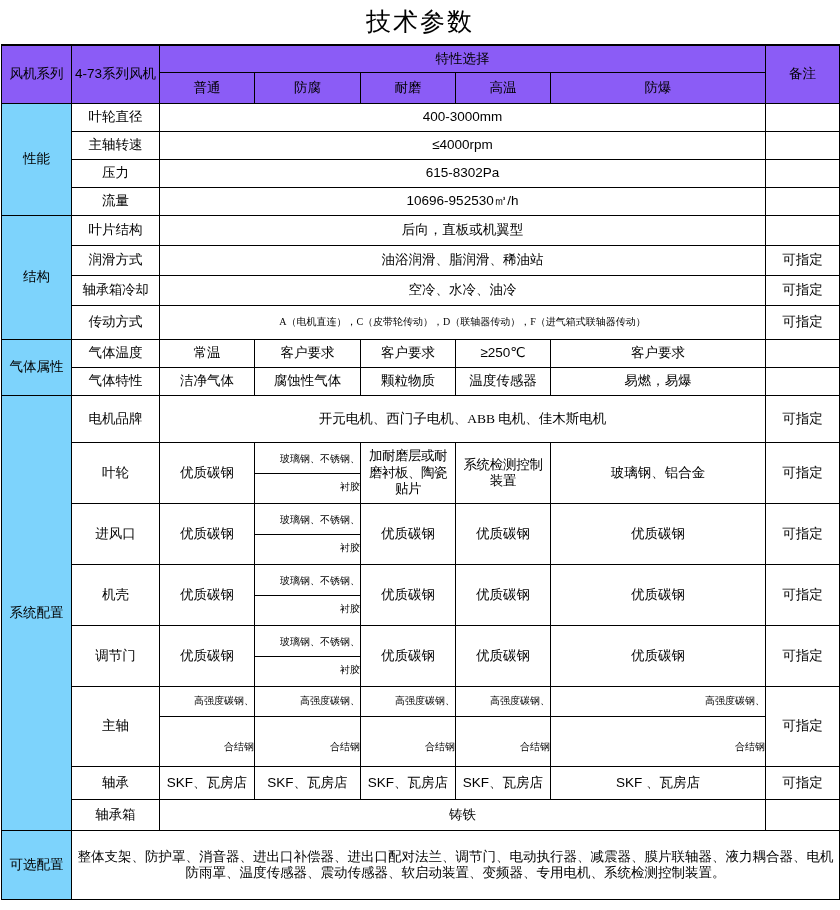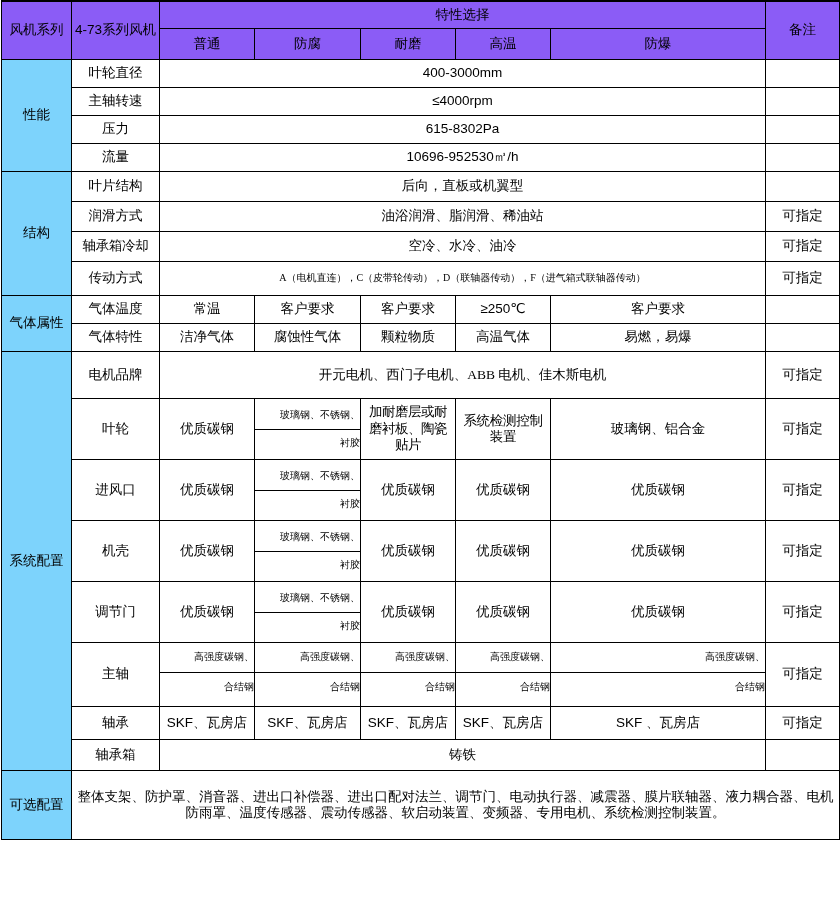--- a/index.html
+++ b/index.html
@@ -92,33 +92,34 @@
     font-size: 10px;
     line-height: 1.2;
     font-family: Liberation Mono, monospace;
   }
   .split .s-top {
     border-bottom: 1px solid #000;
   }
   .split-h58 .s-top { height: 29px; line-height: 29px; }
   .split-h58 .s-bot { height: 28px; line-height: 28px; }
   .split-h60 .s-top { height: 30px; line-height: 30px; }
-  .split-h60 .s-bot { height: 33px; line-height: 29px; }
+  .split-h60 .s-bot { height: 33px; line-height: 29px; margin-top: 16px; }
 
   .twoline {
     font-size: 12.5px;
     line-height: 1.18;
     letter-spacing: -0.5px;
   }
 </style>
 </head>
 <body>
 
 <div id="page">
 
+  <div id="title">技术参数</div>
 
   <table class="spec">
     <colgroup>
       <col style="width:70px">
       <col style="width:88px">
       <col style="width:95px">
       <col style="width:106px">
       <col style="width:95px">
       <col style="width:95px">
       <col style="width:215px">
@@ -193,21 +194,21 @@
         <td>客户要求</td>
         <td>≥250℃</td>
         <td>客户要求</td>
         <td></td>
       </tr>
       <tr>
         <td style="height:25px">气体特性</td>
         <td>洁净气体</td>
         <td>腐蚀性气体</td>
         <td>颗粒物质</td>
-        <td>高温气体</td>
+        <td>温度传感器</td>
         <td>易燃，易爆</td>
         <td></td>
       </tr>
 
       <tr>
         <td class="grp" rowspan="8">系统配置</td>
         <td style="height:44px">电机品牌</td>
         <td colspan="5" class="serif">开元电机、西门子电机、ABB 电机、佳木斯电机</td>
         <td>可指定</td>
       </tr>

